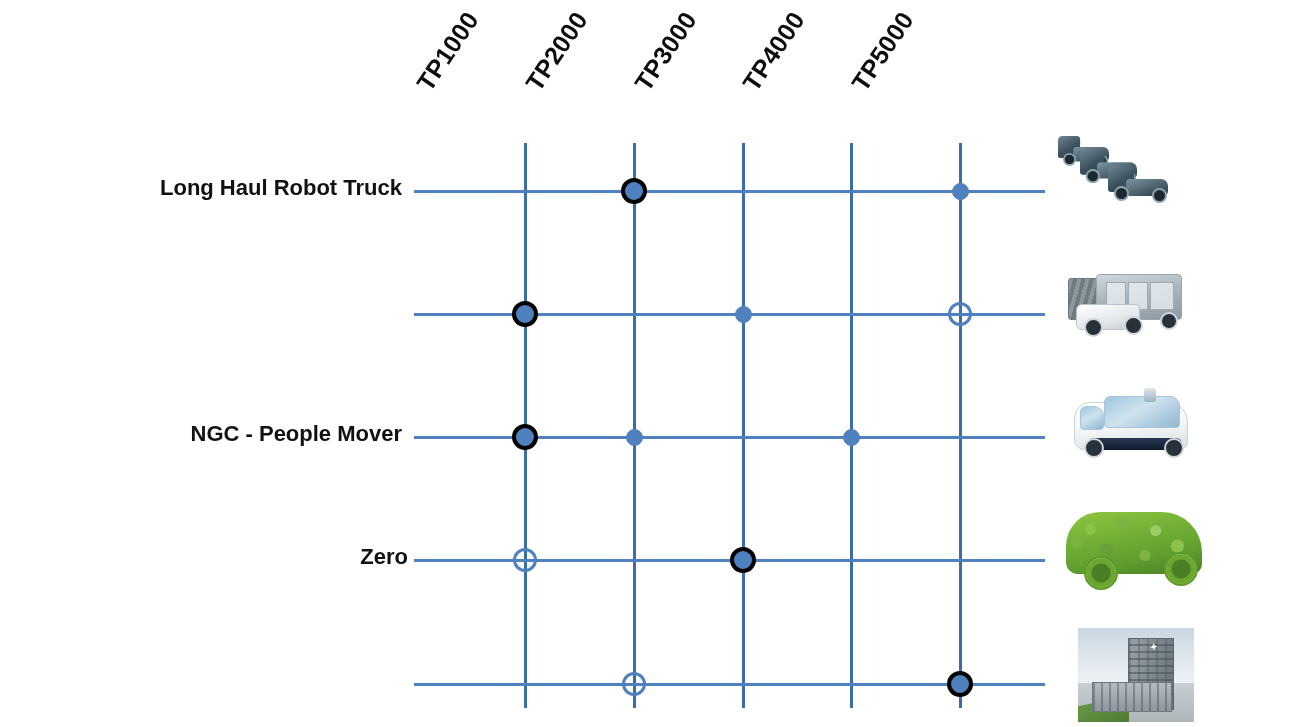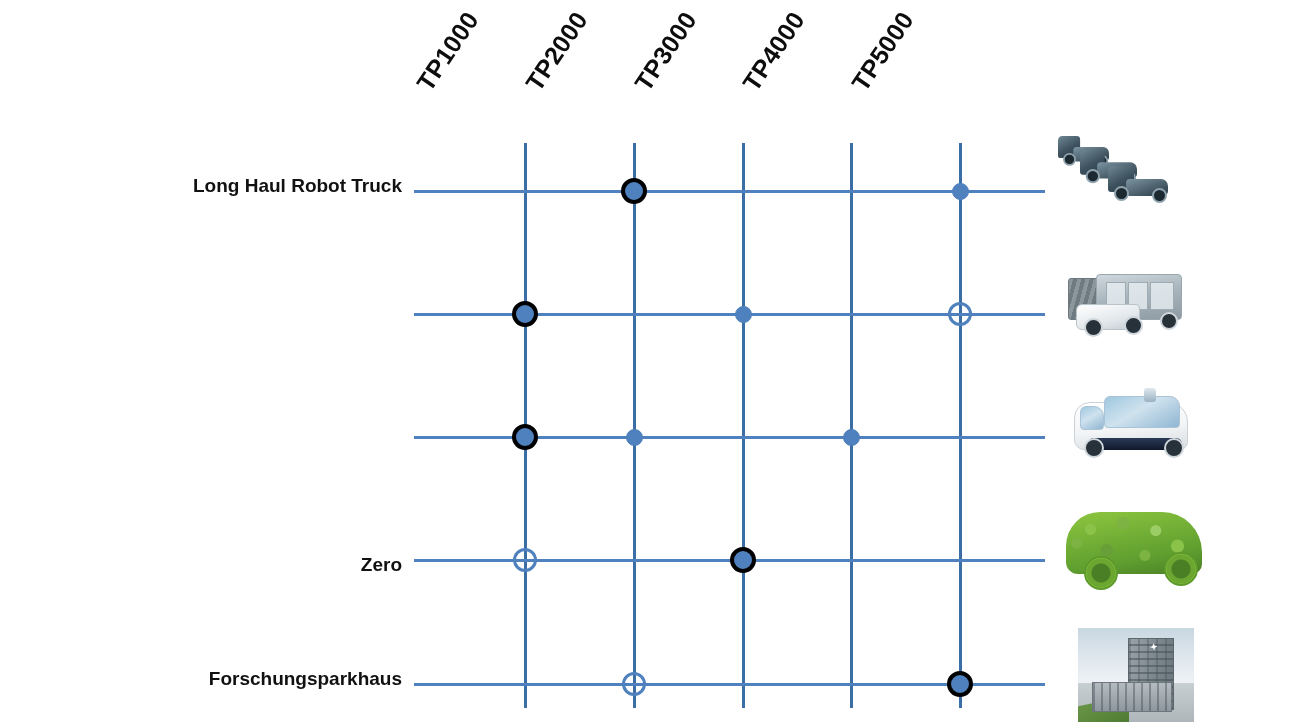--- a/index.html
+++ b/index.html
@@ -21,21 +21,21 @@
     white-space:nowrap;
     transform-origin:left bottom;
     transform:rotate(-56deg);
     letter-spacing:.2px;
   }
 
   
   .row-label{
     position:absolute;
     right:1293px;
-    font-size:19px;
+    font-size:22px;
     font-weight:bold;
     color:#111111;
     white-space:nowrap;
     text-align:right;
   }
 
   
   .vline{
     position:absolute;
     width:3px;
@@ -153,22 +153,22 @@
     <div class="hline" style="left: 414px; top: 313px; width: 631px;"></div>
     <div class="hline" style="left: 414px; top: 436px; width: 631px;"></div>
     <div class="hline" style="left: 414px; top: 559px; width: 631px;"></div>
     <div class="hline" style="left: 414px; top: 683px; width: 631px;"></div>
     <div class="col-head" style="left: 473px; top: 0px; height: 122px; line-height: 122px;">TP1000</div>
     <div class="col-head" style="left: 582px; top: 0px; height: 122px; line-height: 122px;">TP2000</div>
     <div class="col-head" style="left: 691px; top: 0px; height: 122px; line-height: 122px;">TP3000</div>
     <div class="col-head" style="left: 799px; top: 0px; height: 122px; line-height: 122px;">TP4000</div>
     <div class="col-head" style="left: 908px; top: 0px; height: 122px; line-height: 122px;">TP5000</div>
     <div class="row-label" style="left: 0px; width: 402px; top: 175px; right: auto;">Long Haul Robot Truck</div>
-    <div class="row-label" style="left: 0px; width: 402px; top: 544px; right: auto; margin-top: 10px;">Zero</div>
-    <div class="row-label" style="left: 0px; width: 402px; top: 668px; right: auto;">Forschungsparkhaus</div>
+    <div class="row-label" style="left: 0px; width: 402px; top: 421px; right: auto;">NGC - People Mover</div>
+    <div class="row-label" style="left: 6px; width: 402px; top: 544px; right: auto;">Zero</div>
     <div class="marker m-key" title="Long Haul Robot Truck / TP2000" style="left: 621px; top: 178px;"></div>
     <div class="marker m-dot" title="Long Haul Robot Truck / TP5000" style="left: 951.5px; top: 182.5px;"></div>
     <div class="marker m-key" title="U-Shift X / TP1000" style="left: 512px; top: 301px;"></div>
     <div class="marker m-dot" title="U-Shift X / TP3000" style="left: 734.5px; top: 305.5px;"></div>
     <div class="marker m-open" title="U-Shift X / TP5000" style="left: 948px; top: 302px;"></div>
     <div class="marker m-key" title="NGC - People Mover / TP1000" style="left: 512px; top: 424px;"></div>
     <div class="marker m-dot" title="NGC - People Mover / TP2000" style="left: 625.5px; top: 428.5px;"></div>
     <div class="marker m-dot" title="NGC - People Mover / TP4000" style="left: 842.5px; top: 428.5px;"></div>
     <div class="marker m-open" title="Zero / TP1000" style="left: 513px; top: 548px;"></div>
     <div class="marker m-key" title="Zero / TP3000" style="left: 730px; top: 547px;"></div>

